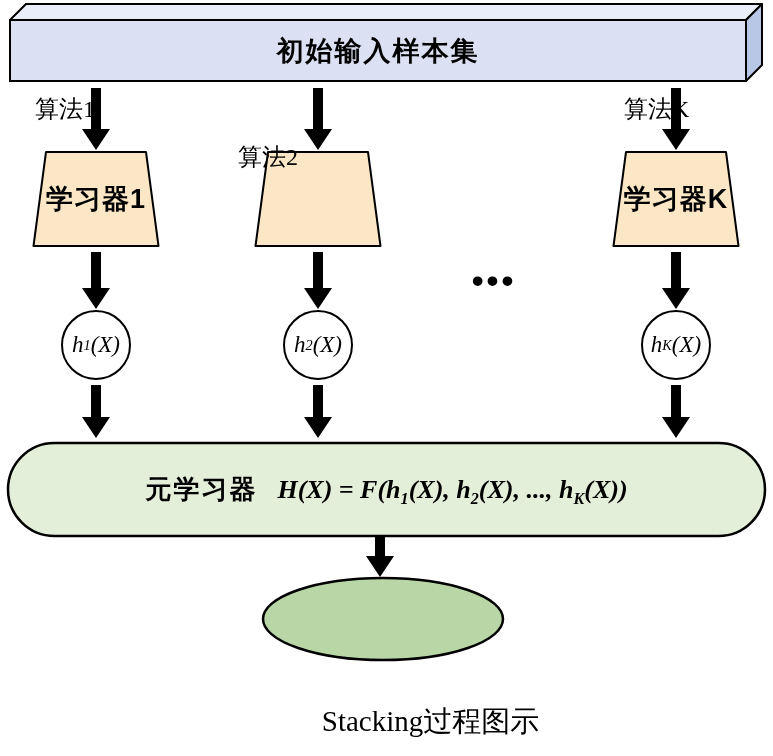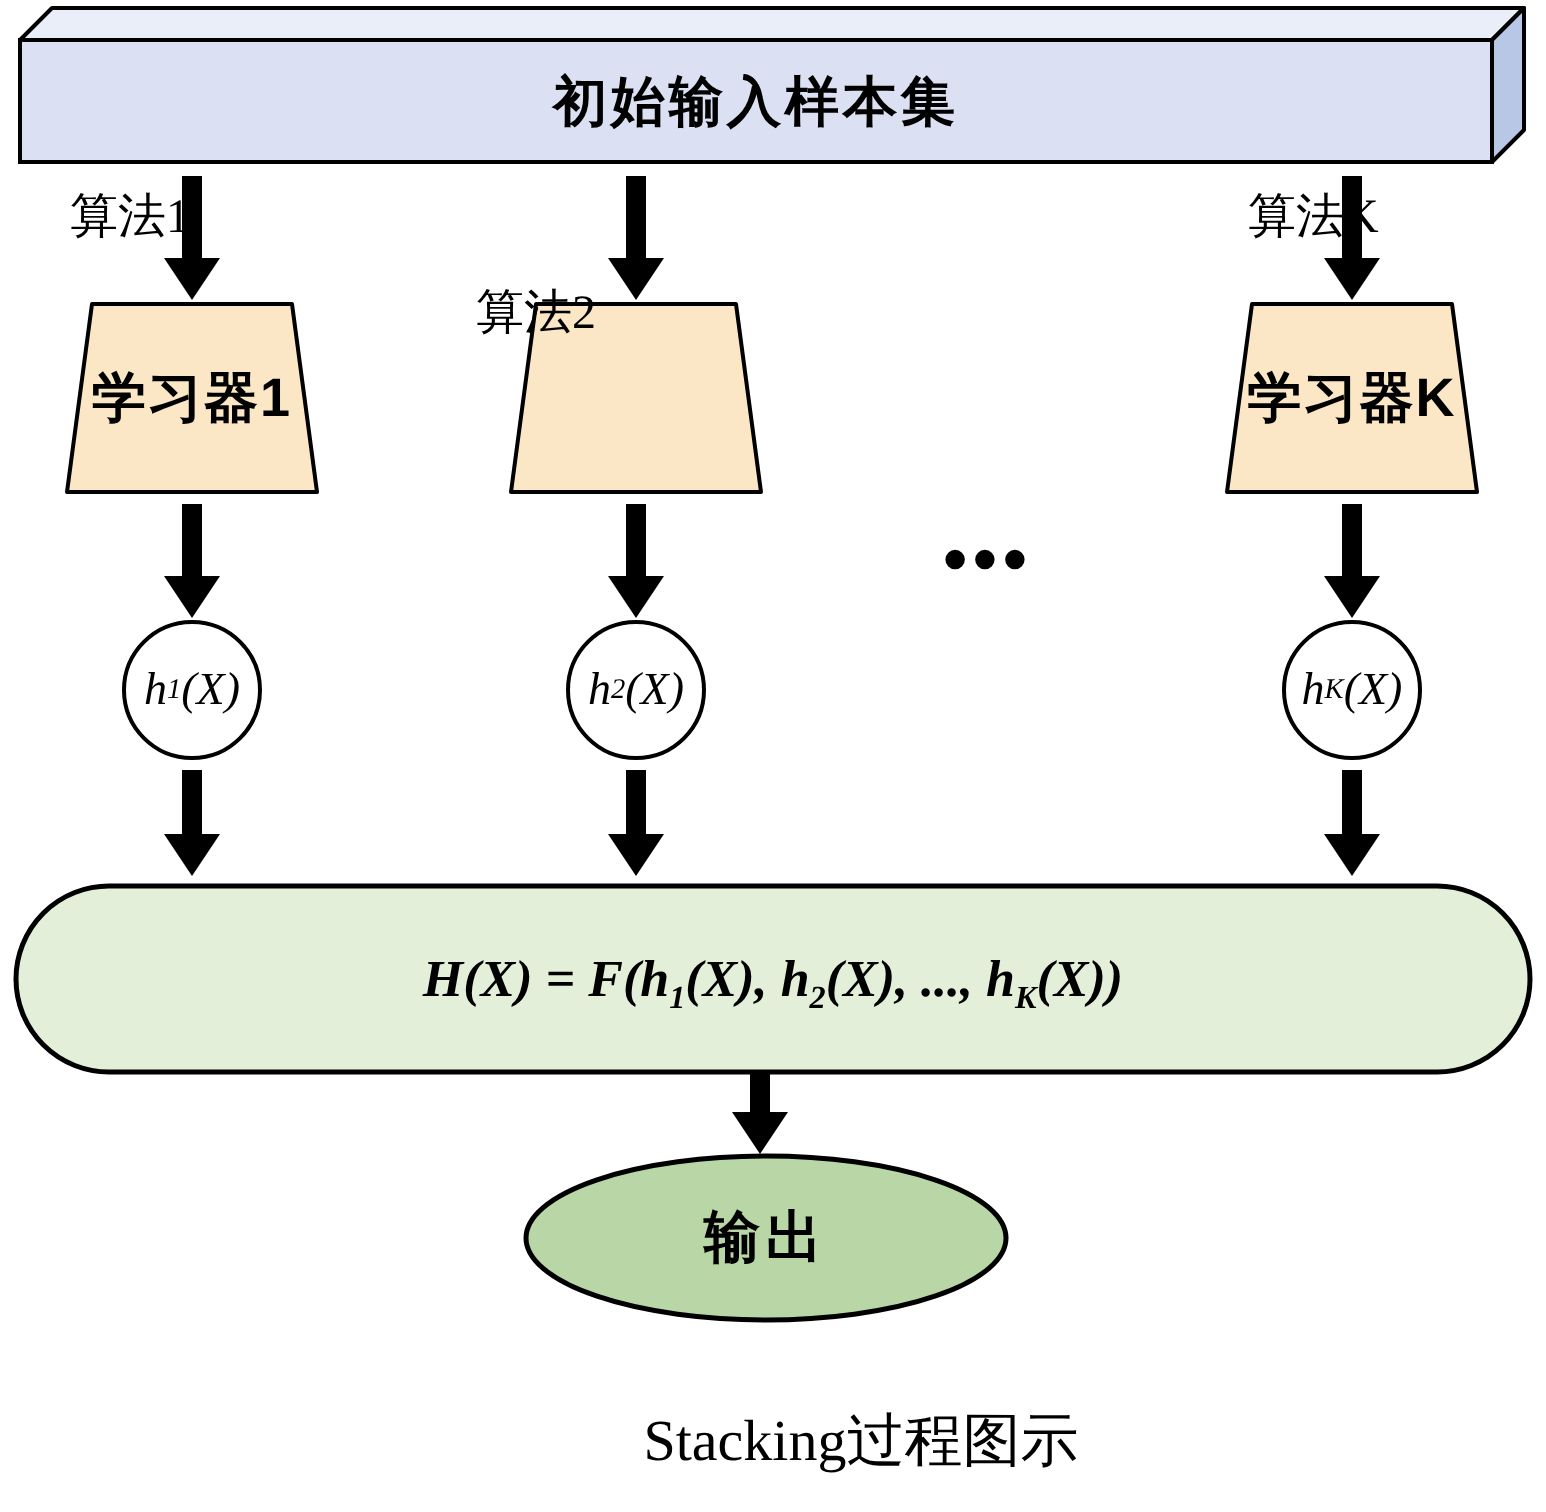--- a/index.html
+++ b/index.html
@@ -100,20 +100,20 @@
   </div>
   <div class="overlay h-label h-3 flex-center">
     <span>h</span>
       <sub>K</sub>
       <span>(X)</span>
   </div>
 
   <div class="overlay dots flex-center">•••</div>
 
   <div class="overlay meta-content flex-center">
+    <span class="meta-label">元学习器</span>
     <span class="formula"><span>H(X) = F(</span><span>h</span><sub>1</sub><span>(X), </span><span>h</span><sub>2</sub><span>(X), ..., </span><span>h</span><sub>K</sub><span>(X)</span><span>)</span></span>
   </div>
 
-  <div class="overlay output-label flex-center">输出</div>
 
   <div class="overlay caption">Stacking过程图示</div>
 
 </div>
 
 </body></html>

